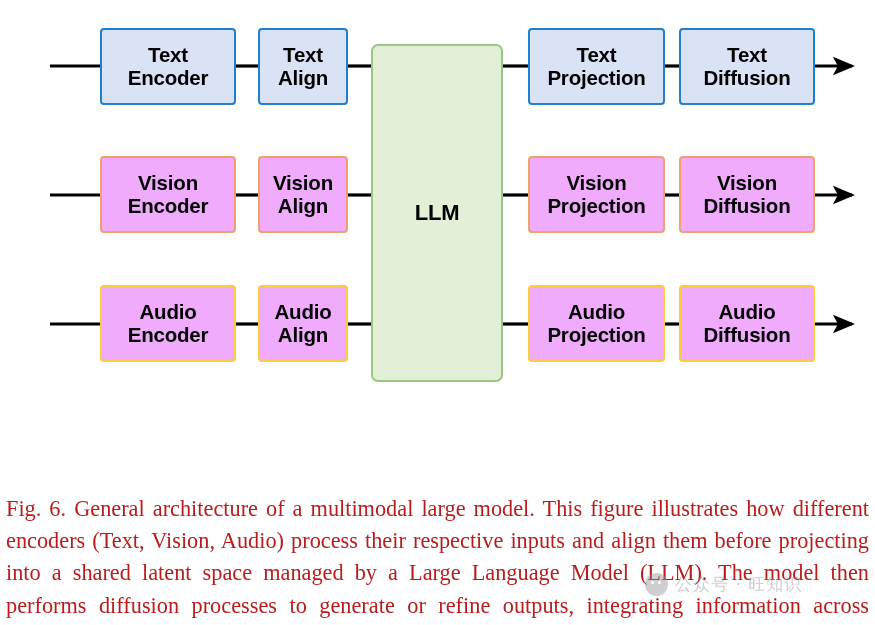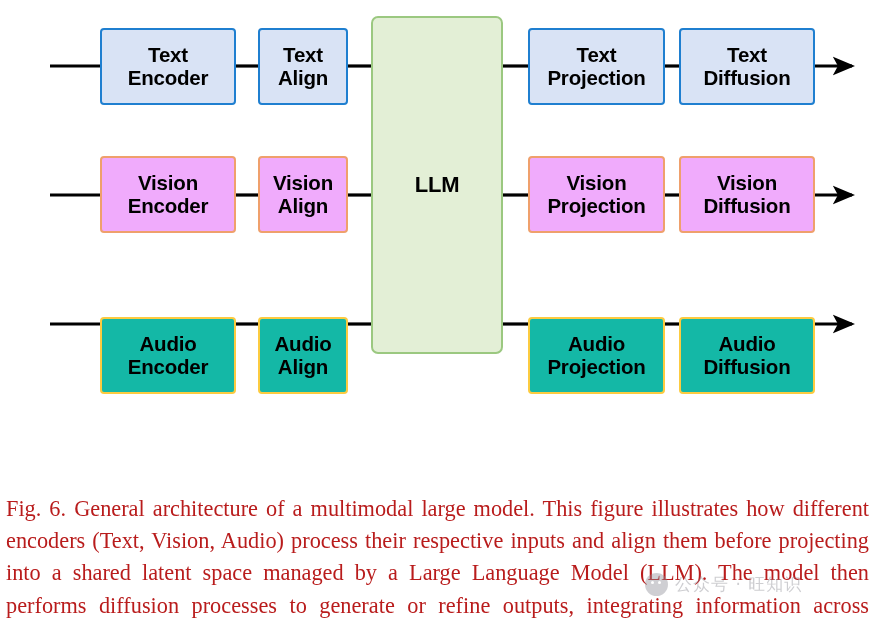--- a/index.html
+++ b/index.html
@@ -47,21 +47,21 @@
     letter-spacing: -0.2px;
     z-index: 3;
   }
   .node .lbl {
     display: block;
     white-space: pre-line;
   }
 
   .node.text-node   { background: #D9E3F5; border-color: #1F7FD0; }
   .node.vision-node { background: #f0abfc; border-color: #EFA06C; }
-  .node.audio-node  { background: #14b8a6; border-color: #FCCB40; margin-top: 32px; }
+  .node.audio-node  { background: #f0abfc; border-color: #FCCB40; }
   .node.llm-node    {
     background: #E3EFD6;
     border-color: #9BC880;
     border-radius: 7px;
     font-size: 22px;
   }
 
   
   #caption {
     position: absolute;
@@ -199,21 +199,21 @@
   </div>
   <div class="node audio-node" style="left:528px; top:285px; width:137px; height:77px;">
     <span class="lbl">Audio
 Projection</span>
   </div>
   <div class="node audio-node" style="left:679px; top:285px; width:136px; height:77px;">
     <span class="lbl">Audio
 Diffusion</span>
   </div>
 
-  <div class="node llm-node" style="left:371px; top:16px; width:132px; height:338px;">
+  <div class="node llm-node" style="left:371px; top:44px; width:132px; height:338px;">
     <span class="lbl">LLM</span>
   </div>
 
 </div>
 
 <div id="caption"><span class="fignum">Fig. 6.</span>   <span>General architecture of a multimodal large model. This figure illustrates how different encoders (Text, Vision, Audio) process their respective inputs and align them before projecting into a shared latent space managed by a Large Language Model (LLM). The model then performs diffusion processes to generate or refine outputs, integrating information across multiple modalities to enhance understanding and generation capabilities.</span></div>
 
 <div id="watermark">
   <span class="wm-badge"></span>
   <span class="wm-text">公众号 · 旺知识</span>

